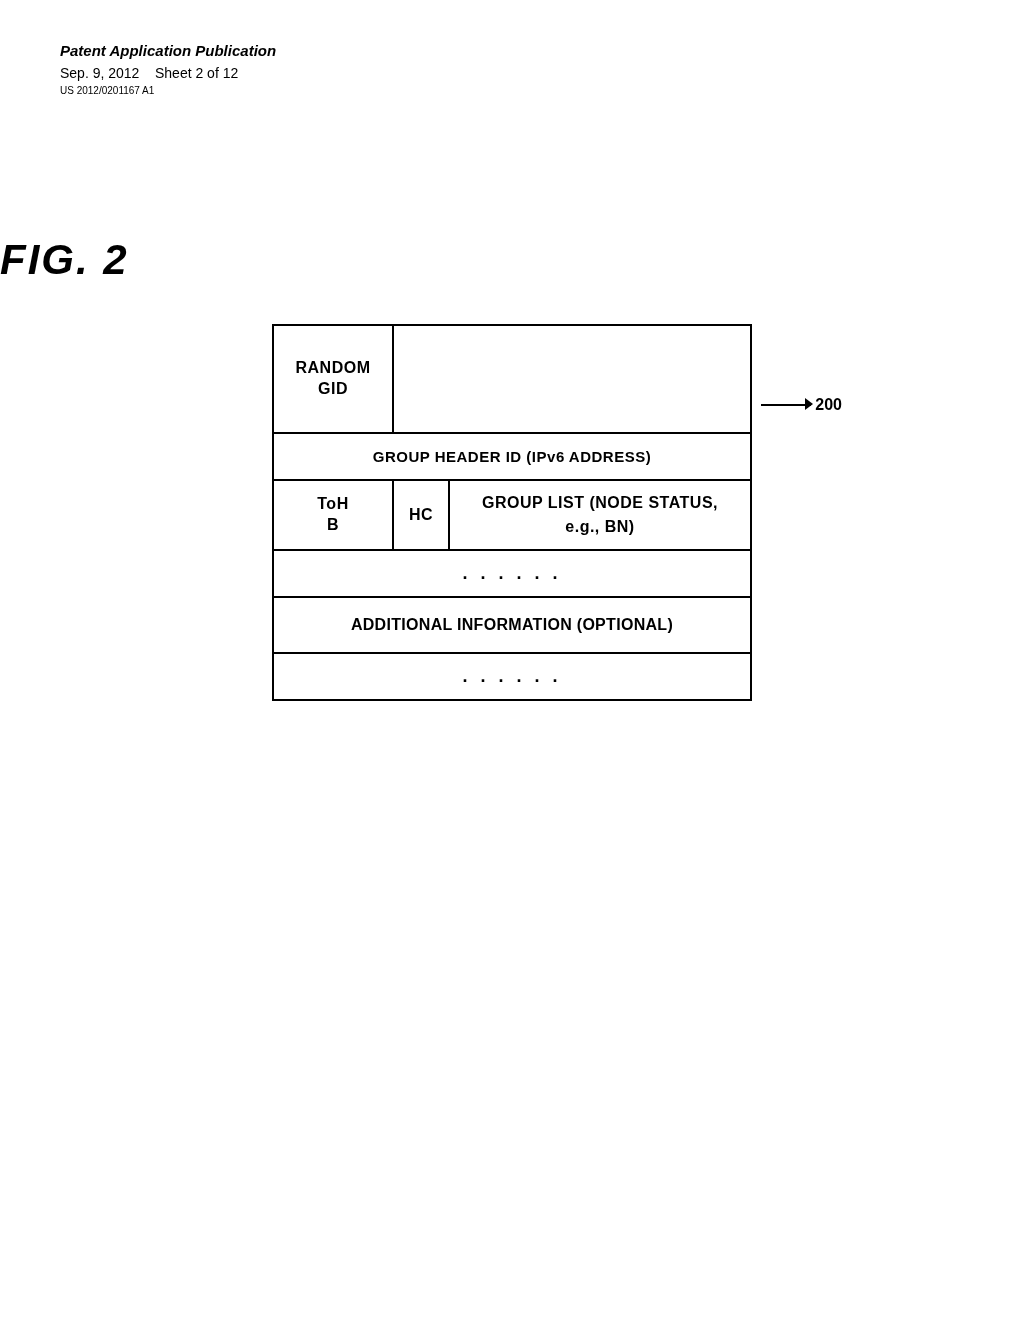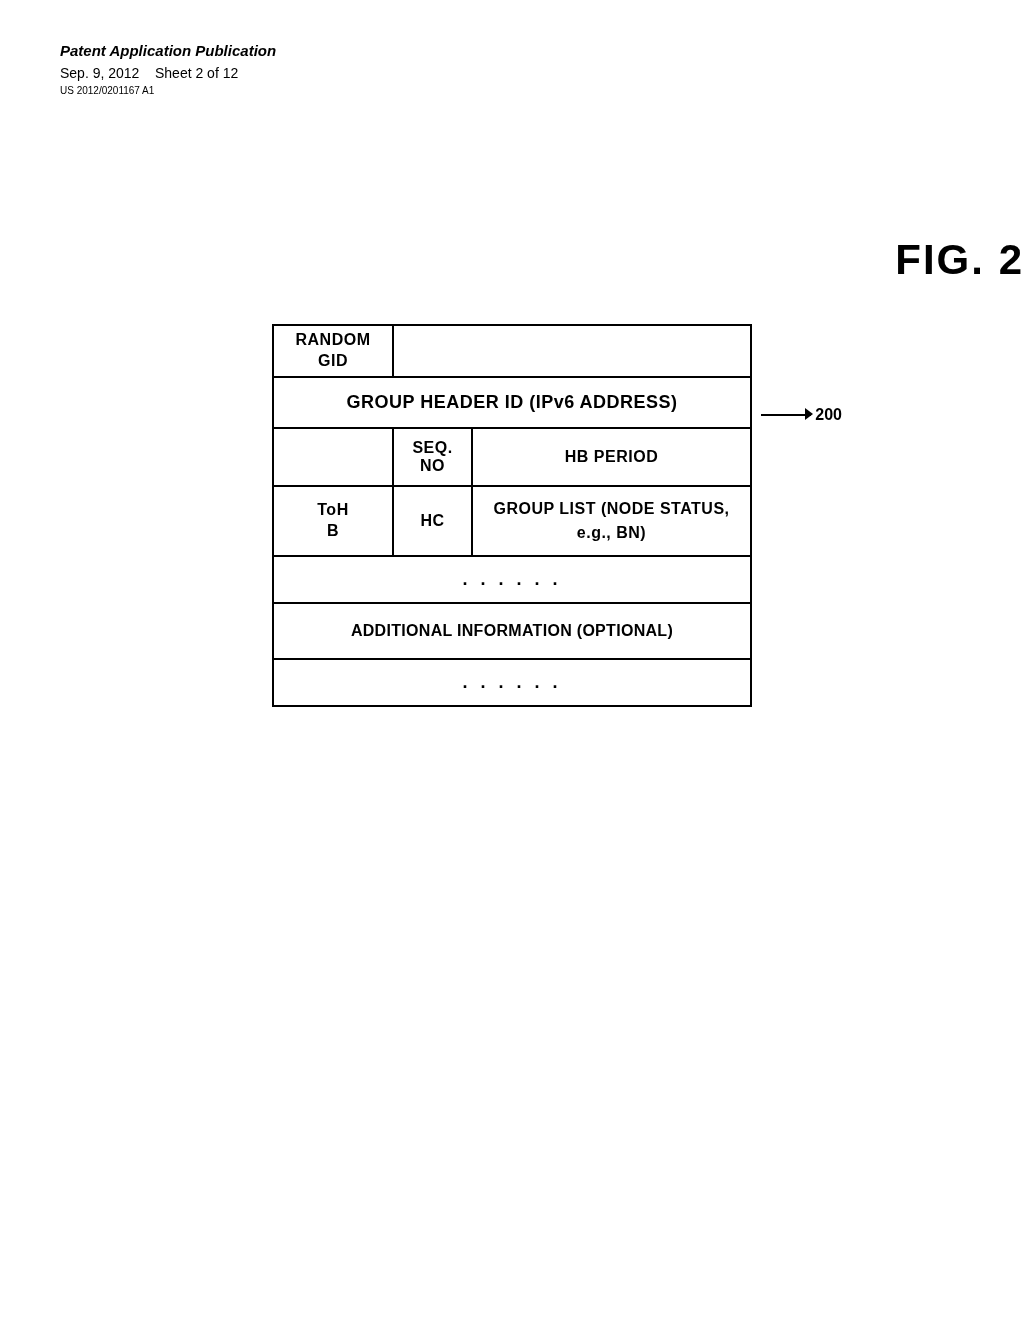--- a/index.html
+++ b/index.html
@@ -39,24 +39,25 @@
       padding-top: 4px;
     }
 
     .header-right {
       font-size: 10px;
       padding-top: 4px;
       white-space: nowrap;
     }
 
     .figure-title {
-      text-align: right;
+      text-align: left;
       margin-top: 140px;
       margin-bottom: 40px;
       font-size: 42px;
+      font-style: italic;
       font-weight: bold;
       letter-spacing: 2px;
     }
 
     .diagram-container {
       display: flex;
       justify-content: center;
       align-items: flex-start;
       position: relative;
       margin: 0 auto;
@@ -72,48 +73,48 @@
       border: 2px solid #000;
       padding: 8px 12px;
       text-align: center;
       font-size: 16px;
       font-weight: bold;
       letter-spacing: 0.5px;
     }
 
     .row-random-gid td:first-child {
       width: 120px;
-      padding: 4px 10px;
+      padding: 32px 10px;
       line-height: 1.3;
     }
 
     .row-random-gid td:last-child {
       background: #fff;
     }
 
     .row-group-header td {
-      font-size: 18px;
+      font-size: 15px;
       padding: 14px 12px;
     }
 
     .row-seq-hb td {
       padding: 10px 8px;
     }
 
     .row-toh-hc td {
       padding: 10px 8px;
     }
 
     .toh-b-cell {
       width: 80px;
       line-height: 1.3;
     }
 
     .hc-cell {
-      width: 79px;
+      width: 56px;
     }
 
     .group-list-cell {
       line-height: 1.5;
     }
 
     .row-dots td {
       padding: 12px;
       letter-spacing: 4px;
       font-size: 18px;
@@ -146,25 +147,20 @@
       <tbody>
           <tr class="row-random-gid">
         <td class="toh-b-cell">RANDOM<br>GID</td>
         <td colspan="2">&nbsp;</td>
       </tr>
 
       <tr class="row-group-header">
         <td colspan="3">GROUP HEADER ID (IPv6 ADDRESS)</td>
       </tr>
 
-      <tr class="row-seq-hb">
-        <td>&nbsp;</td>
-        <td>SEQ. NO</td>
-        <td>HB PERIOD</td>
-      </tr>
 
       <tr class="row-toh-hc">
         <td class="toh-b-cell">ToH<br>B</td>
         <td class="hc-cell">HC</td>
         <td class="group-list-cell">GROUP LIST (NODE STATUS,<br>e.g., BN)</td>
       </tr>
 
       <tr class="row-dots">
         <td colspan="3">. . . . . .</td>
       </tr>
@@ -172,20 +168,20 @@
       <tr class="row-additional">
         <td colspan="3">ADDITIONAL INFORMATION (OPTIONAL)</td>
       </tr>
 
       <tr class="row-dots">
         <td colspan="3">. . . . . .</td>
       </tr>
     </tbody>
       </table>
 
-    <div style="position: absolute; right: -90px; top: 82px; display: flex; align-items: center;">
+    <div style="position: absolute; right: -90px; top: 72px; display: flex; align-items: center;">
       <div style="width: 50px; height: 0; border-top: 2px solid #000; position: relative; top: 0;">
         <div style="position: absolute; right: -2px; top: -8px; width: 0; height: 0; border-left: 8px solid #000; border-top: 6px solid transparent; border-bottom: 6px solid transparent;"></div>
       </div>
       <span style="font-size: 16px; font-weight: bold; margin-left: 4px;">200</span>
     </div>
   </div>
 </div>
 
 </body></html>

